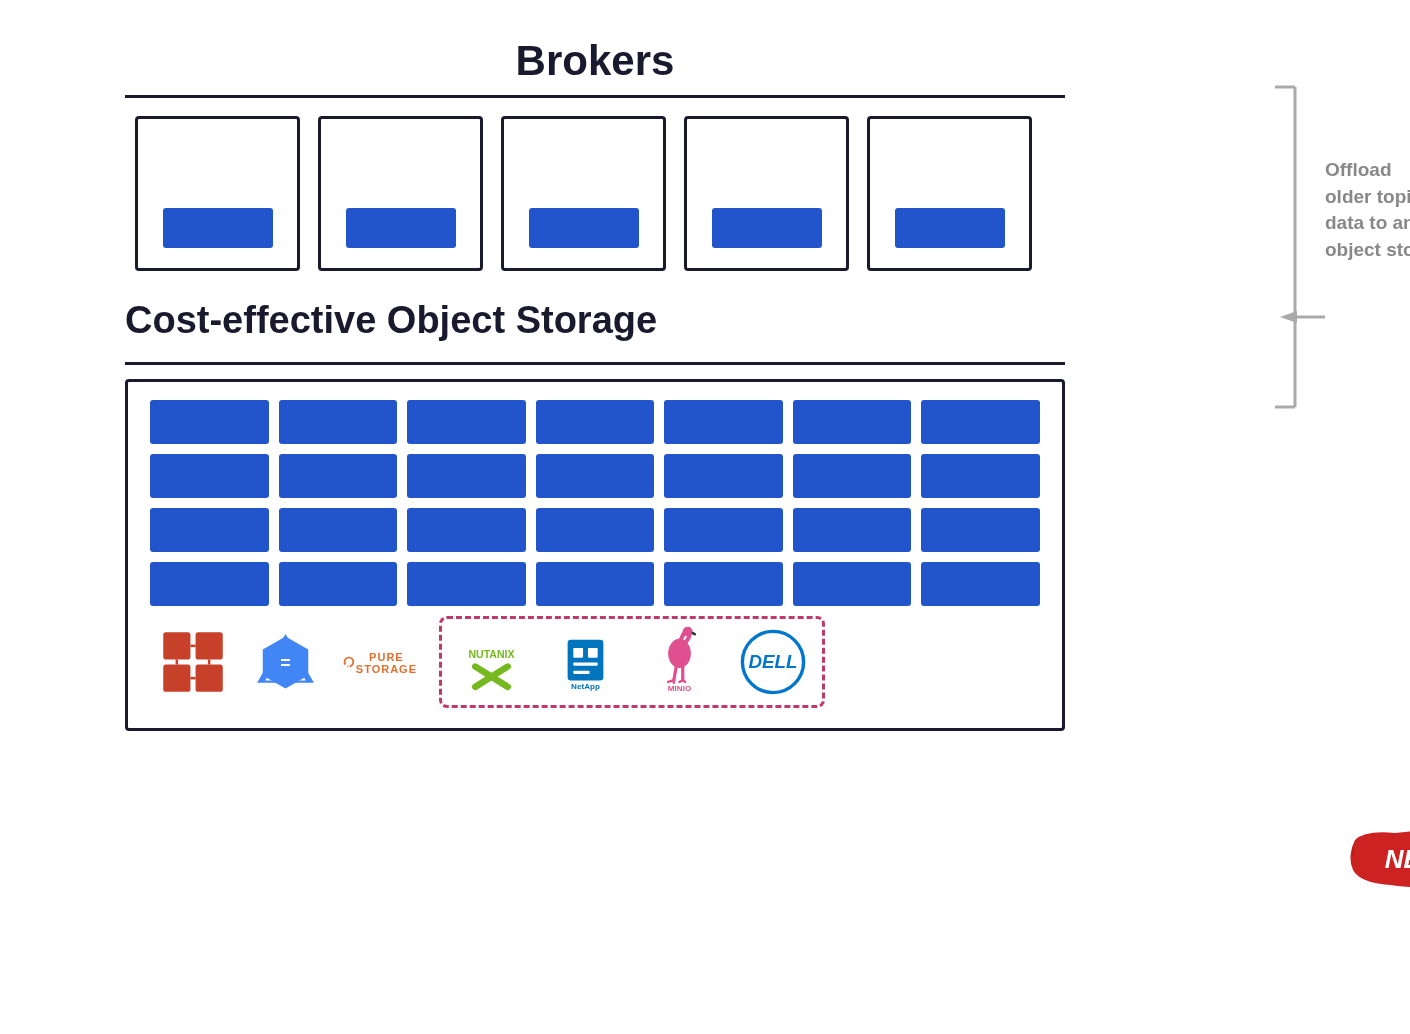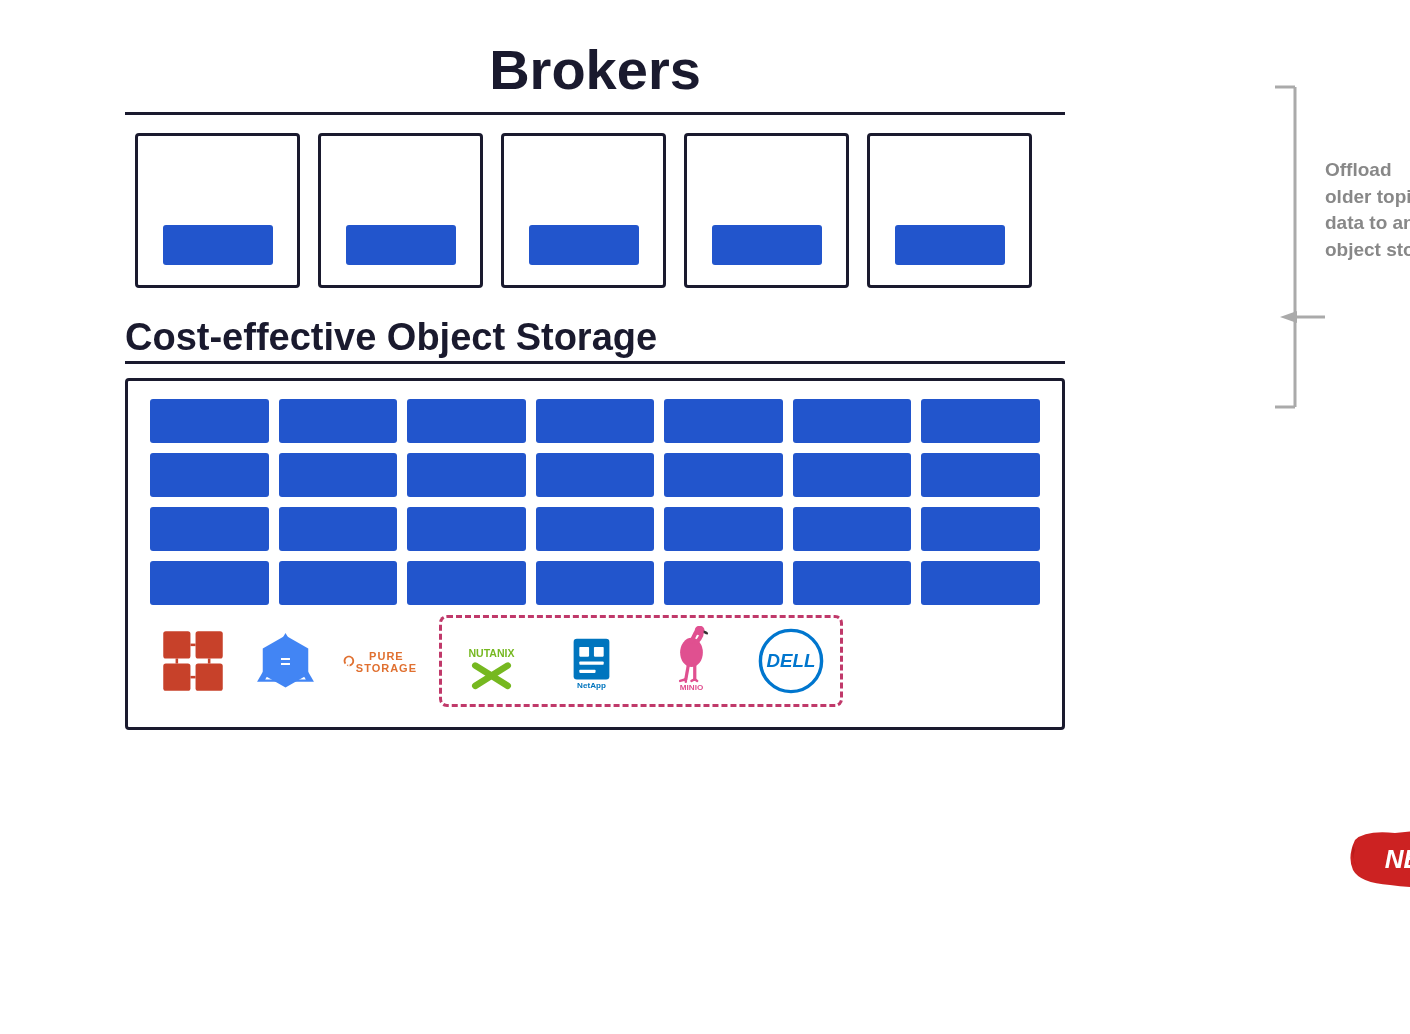--- a/index.html
+++ b/index.html
@@ -21,21 +21,21 @@
       flex-direction: column;
       align-items: flex-start;
     }
 
     
     .brokers-section {
       width: 940px;
       margin-left: 20px;
     }
     .brokers-title {
-      font-size: 56px;
+      font-size: 42px;
       font-weight: 900;
       color: #1a1a2e;
       text-align: center;
       margin-bottom: 10px;
     }
     .brokers-divider {
       border: none;
       border-top: 3px solid #1a1a2e;
       margin-bottom: 18px;
     }
@@ -67,21 +67,21 @@
     
     .storage-section {
       width: 940px;
       margin-left: 20px;
       margin-top: 28px;
     }
     .storage-title {
       font-size: 38px;
       font-weight: 900;
       color: #1a1a2e;
-      margin-bottom: 2px;
+      margin-bottom: 20px;
     }
     .storage-divider {
       border: none;
       border-top: 3px solid #1a1a2e;
       margin-bottom: 14px;
     }
     .storage-box {
       border: 3px solid #1a1a2e;
       border-radius: 4px;
       padding: 18px 22px 20px 22px;
@@ -114,21 +114,21 @@
       display: flex;
       flex-direction: row;
       align-items: center;
       justify-content: center;
     }
 
     
     .dashed-group {
       display: flex;
       align-items: center;
-      gap: 30px;
+      gap: 24px;
       border: 3px dashed #c0396a;
       border-radius: 8px;
       padding: 8px 14px;
     }
     .logo-item {
       width: 70px;
       height: 70px;
       display: flex;
       align-items: center;
       justify-content: center;

